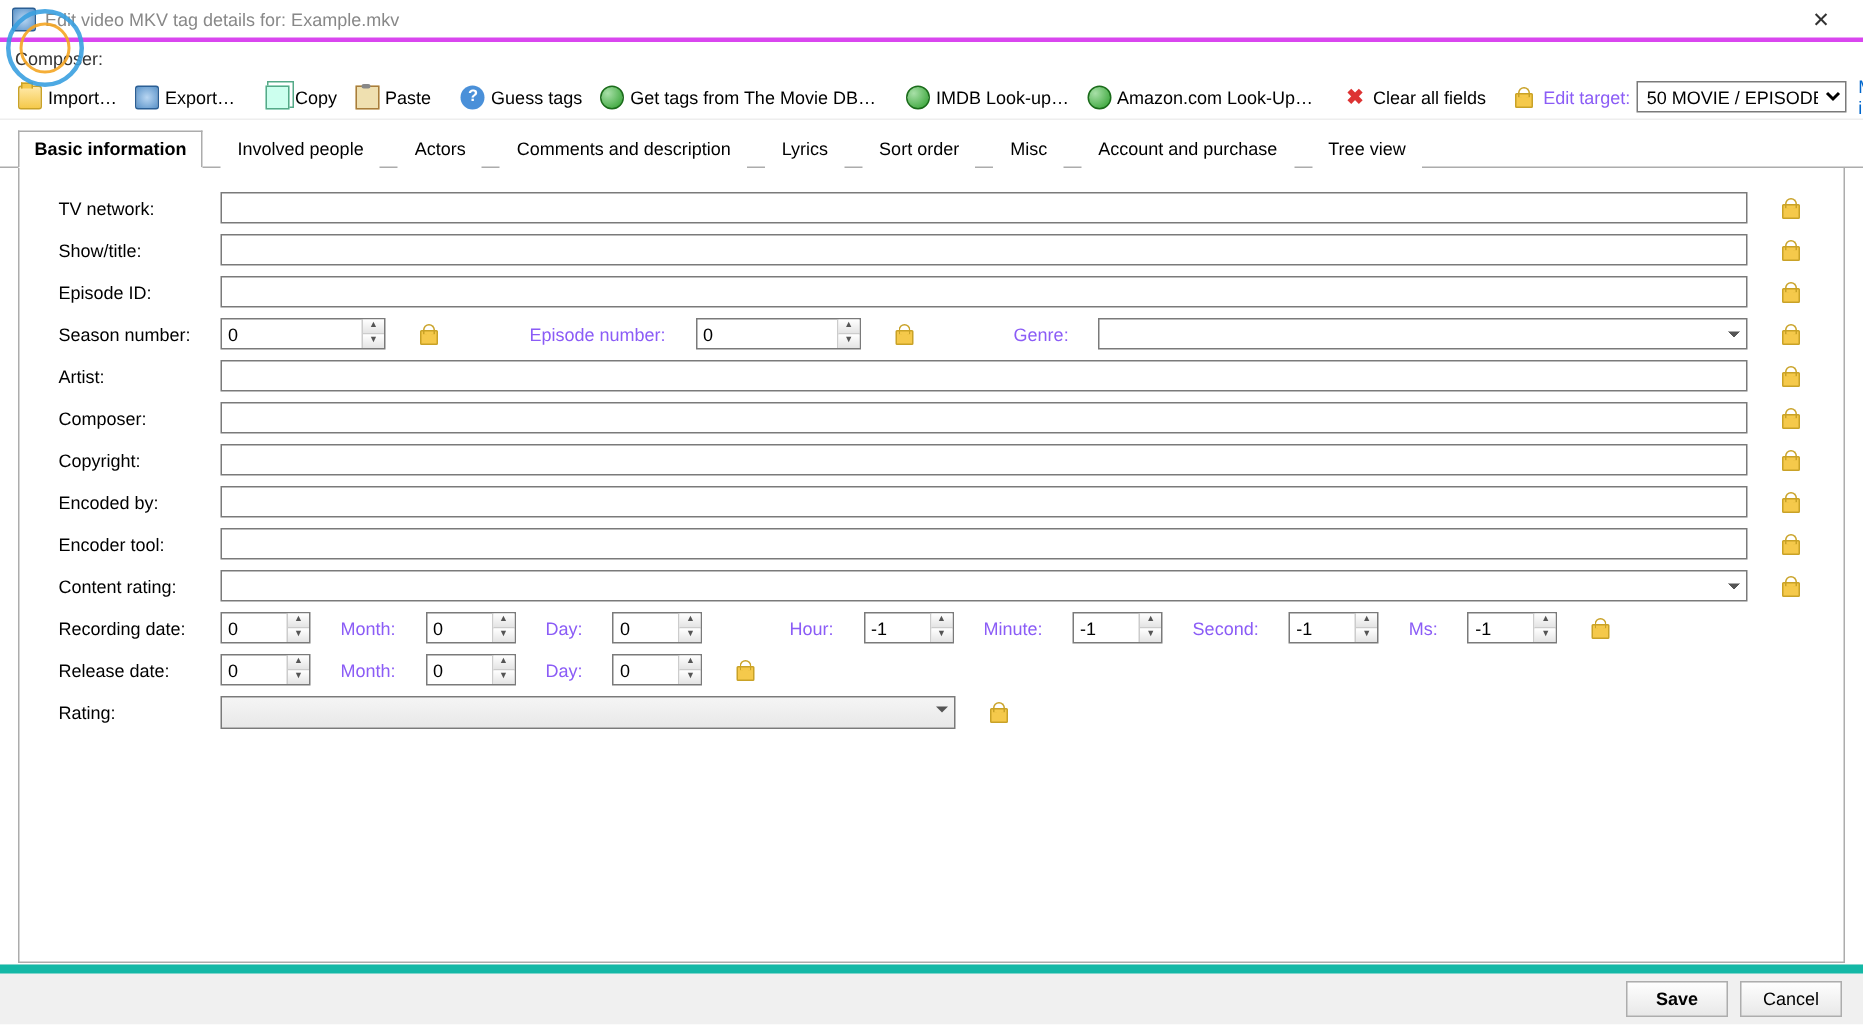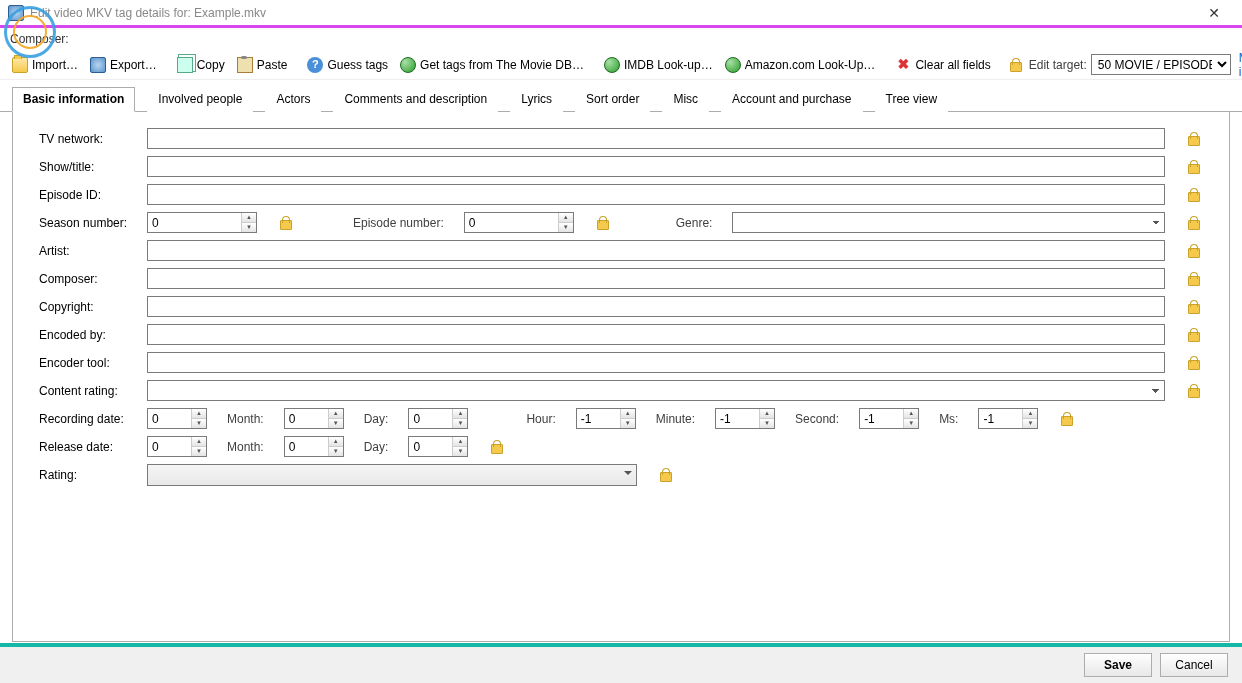--- a/index.html
+++ b/index.html
@@ -37,32 +37,32 @@
 .edit-target-sel { height:21px; border:1px solid #7a7a7a; background:#fff; font-size:12px; padding:0 2px; min-width:140px; }
 .more-link { color:#0066cc; cursor:pointer; padding:0 4px; }
 
 .tabs { display:flex; padding: 6px 12px 0; gap:12px; border-bottom:1px solid #acacac; background:#fff; }
 .tab { padding: 4px 10px 5px; border:1px solid transparent; border-bottom:none; cursor:pointer; position:relative; top:1px; background:#fff; color:#000; }
 .tab.active { border-color:#acacac; font-weight:bold; background:#fff; border-bottom:1px solid #fff; }
 
 .panel { padding: 16px 26px; background:#fff; border:1px solid #acacac; border-top:none; margin:0 12px; height: 530px; position:relative; }
 .row { display:flex; align-items:center; margin-bottom:7px; min-height:21px; gap:20px; }
 .lbl { width: 88px; color:#000; text-align:left; white-space:nowrap; }
-.lbl-inline { color:#404040; white-space:nowrap; }
+.lbl-inline { color:#8b5cf6; white-space:nowrap; }
 .txt-input { flex:1; height:21px; border:1px solid #7a7a7a; background:#fff; padding:0 4px; font-size:12px; }
 .txt-input.sel { padding-right:18px; background-image: linear-gradient(45deg, transparent 50%, #555 50%), linear-gradient(135deg, #555 50%, transparent 50%); background-position: right 8px center, right 4px center; background-size:4px 4px,4px 4px; background-repeat:no-repeat; }
 .spin { width:60px; height:21px; border:1px solid #7a7a7a; background:#fff; display:flex; align-items:center; position:relative; padding:0 16px 0 4px; }
 .spin-btns { position:absolute; right:0; top:0; bottom:0; width:15px; display:flex; flex-direction:column; border-left:1px solid #ccc; }
 .spin-btns span { flex:1; text-align:center; font-size:6px; line-height:9px; background:linear-gradient(#fff,#e4e4e4); color:#555; cursor:pointer; }
 .spin-btns span:first-child { border-bottom:1px solid #ccc; }
 .lock-af { display:inline-flex; align-items:center; justify-content:center; width:18px; cursor:pointer; }
 .rating-sel { width:490px; height:22px; border:1px solid #7a7a7a; background:linear-gradient(#f5f5f5,#e8e8e8); position:relative; }
 .rating-sel::after { content:""; position:absolute; right:4px; top:50%; transform:translateY(-50%); border:4px solid transparent; border-top-color:#555; }
 
-.footer { position:absolute; bottom:0; left:0; right:0; height:40px; background:#f0f0f0; border-top:4px solid #14b8a6; display:flex; justify-content:flex-end; align-items:center; padding:0 14px; gap:8px; }
+.footer { position:absolute; bottom:0; left:0; right:0; height:40px; background:#f0f0f0; border-top:6px solid #14b8a6; display:flex; justify-content:flex-end; align-items:center; padding:0 14px; gap:8px; }
 .btn { min-width:68px; height:24px; border:1px solid #adadad; background:linear-gradient(#fefefe,#e8e8e8); cursor:pointer; font-size:12px; }
 .btn.primary { font-weight:bold; }
 </style>
 </head>
 <body>
 
 <div class="titlebar">
   <div class="title">
     <span class="ic ic-disk"></span>
     <span>Edit video MKV tag details for: Example.mkv</span>

